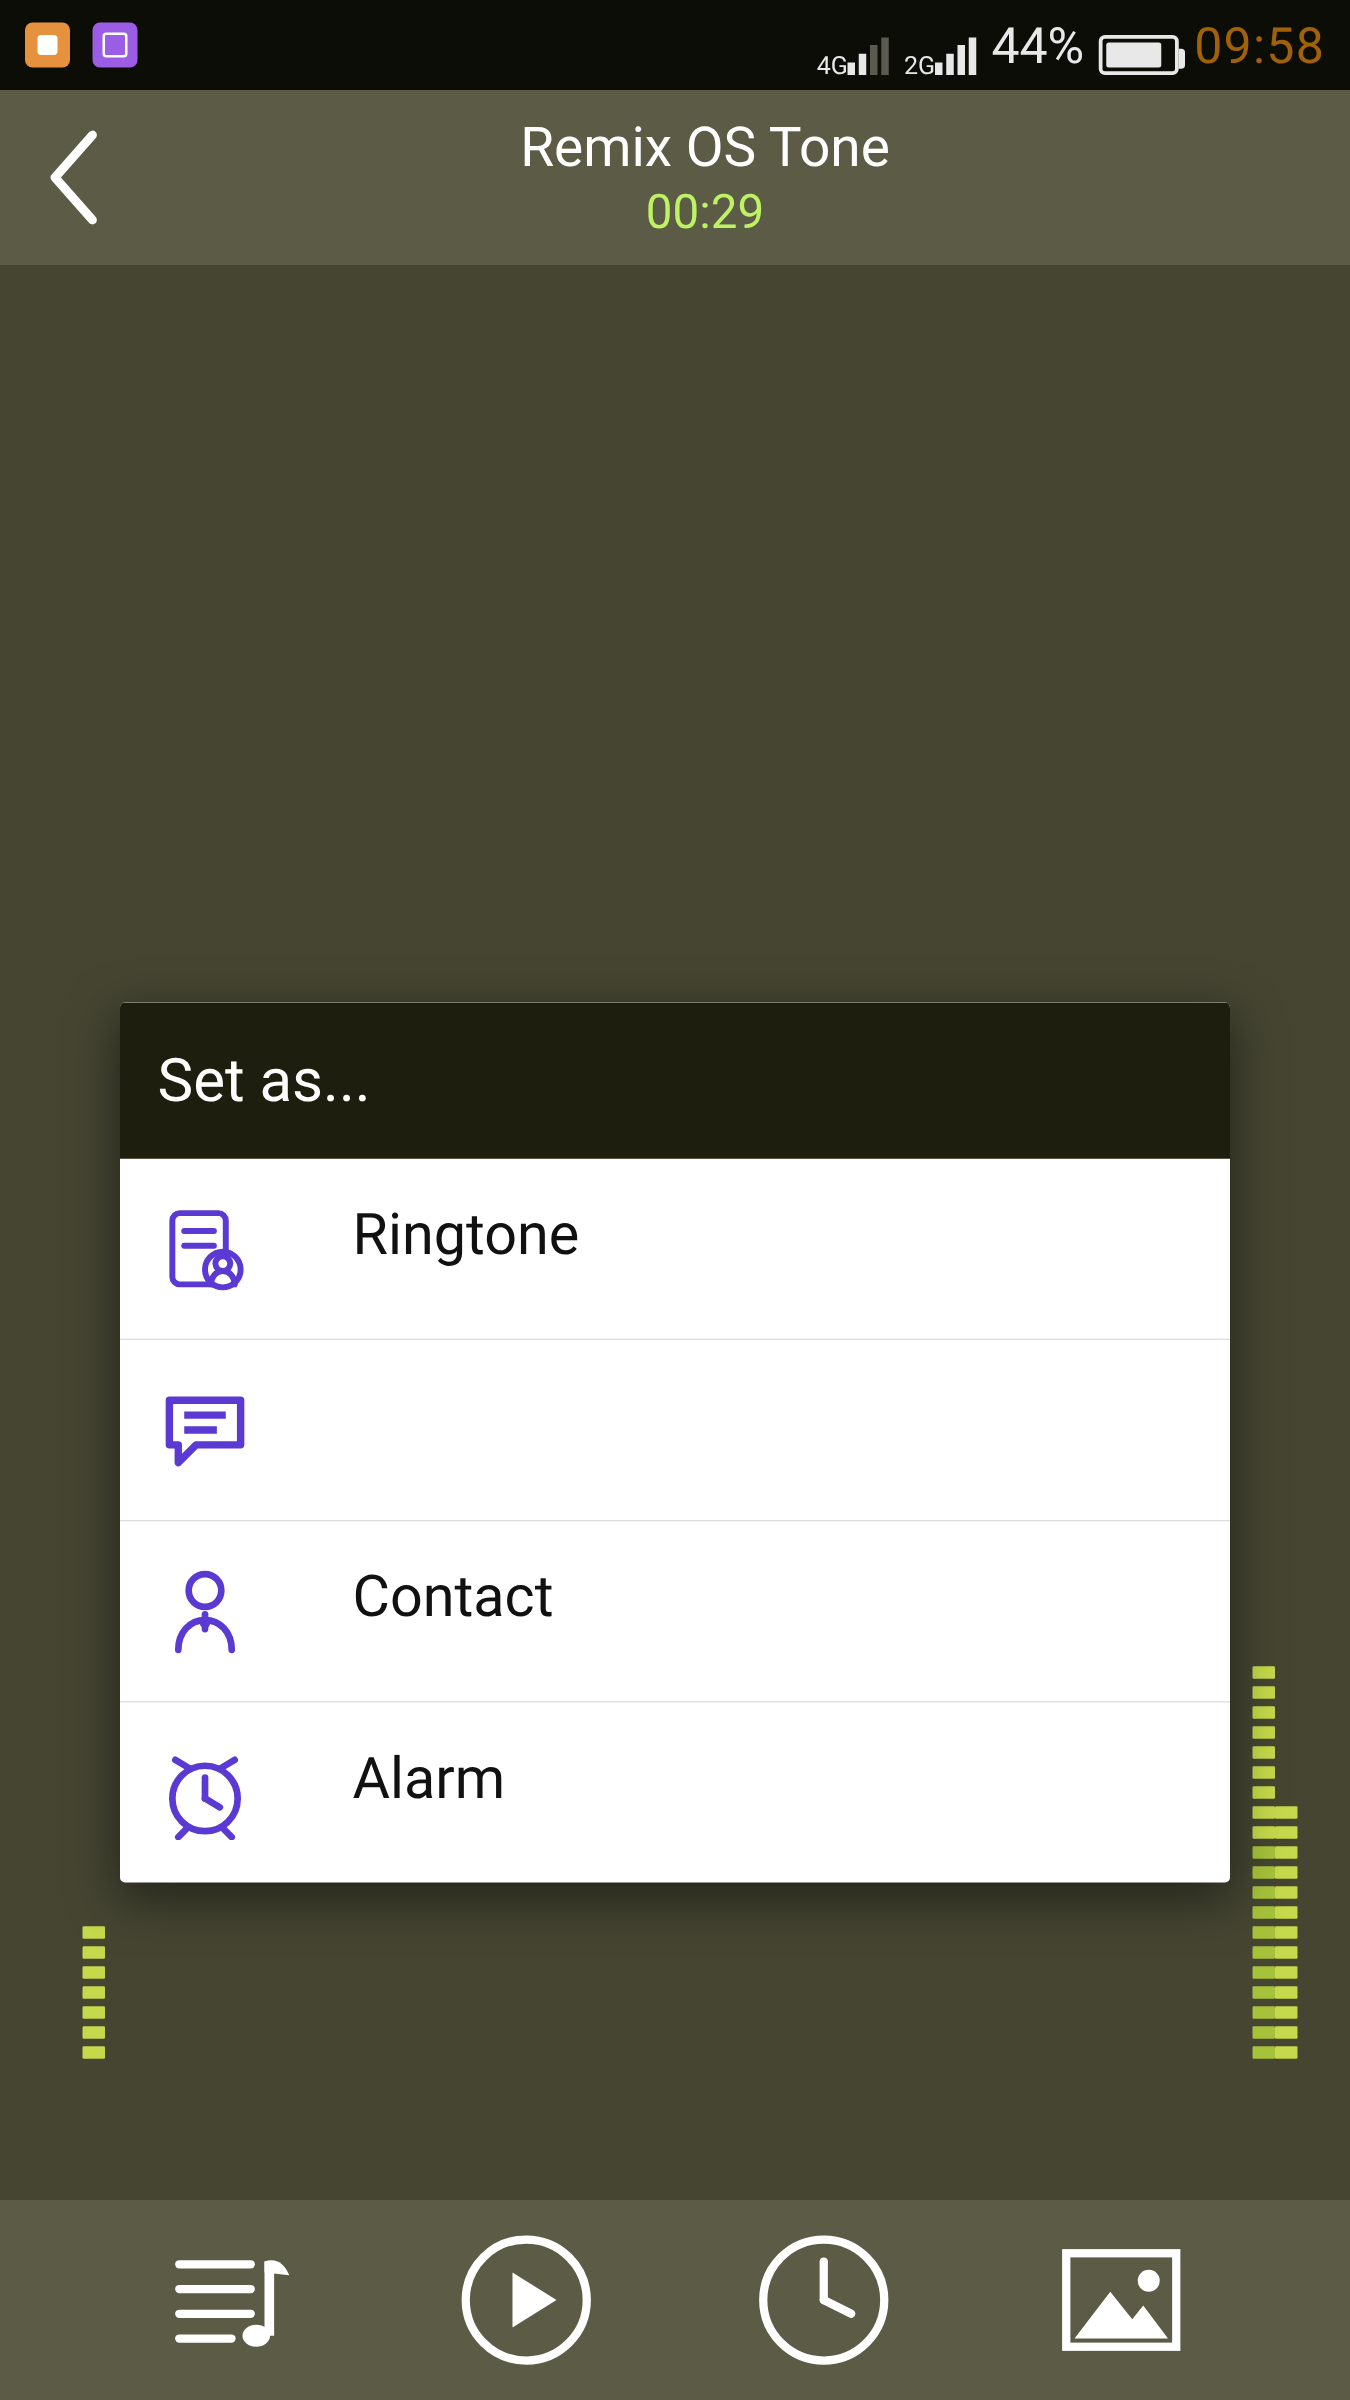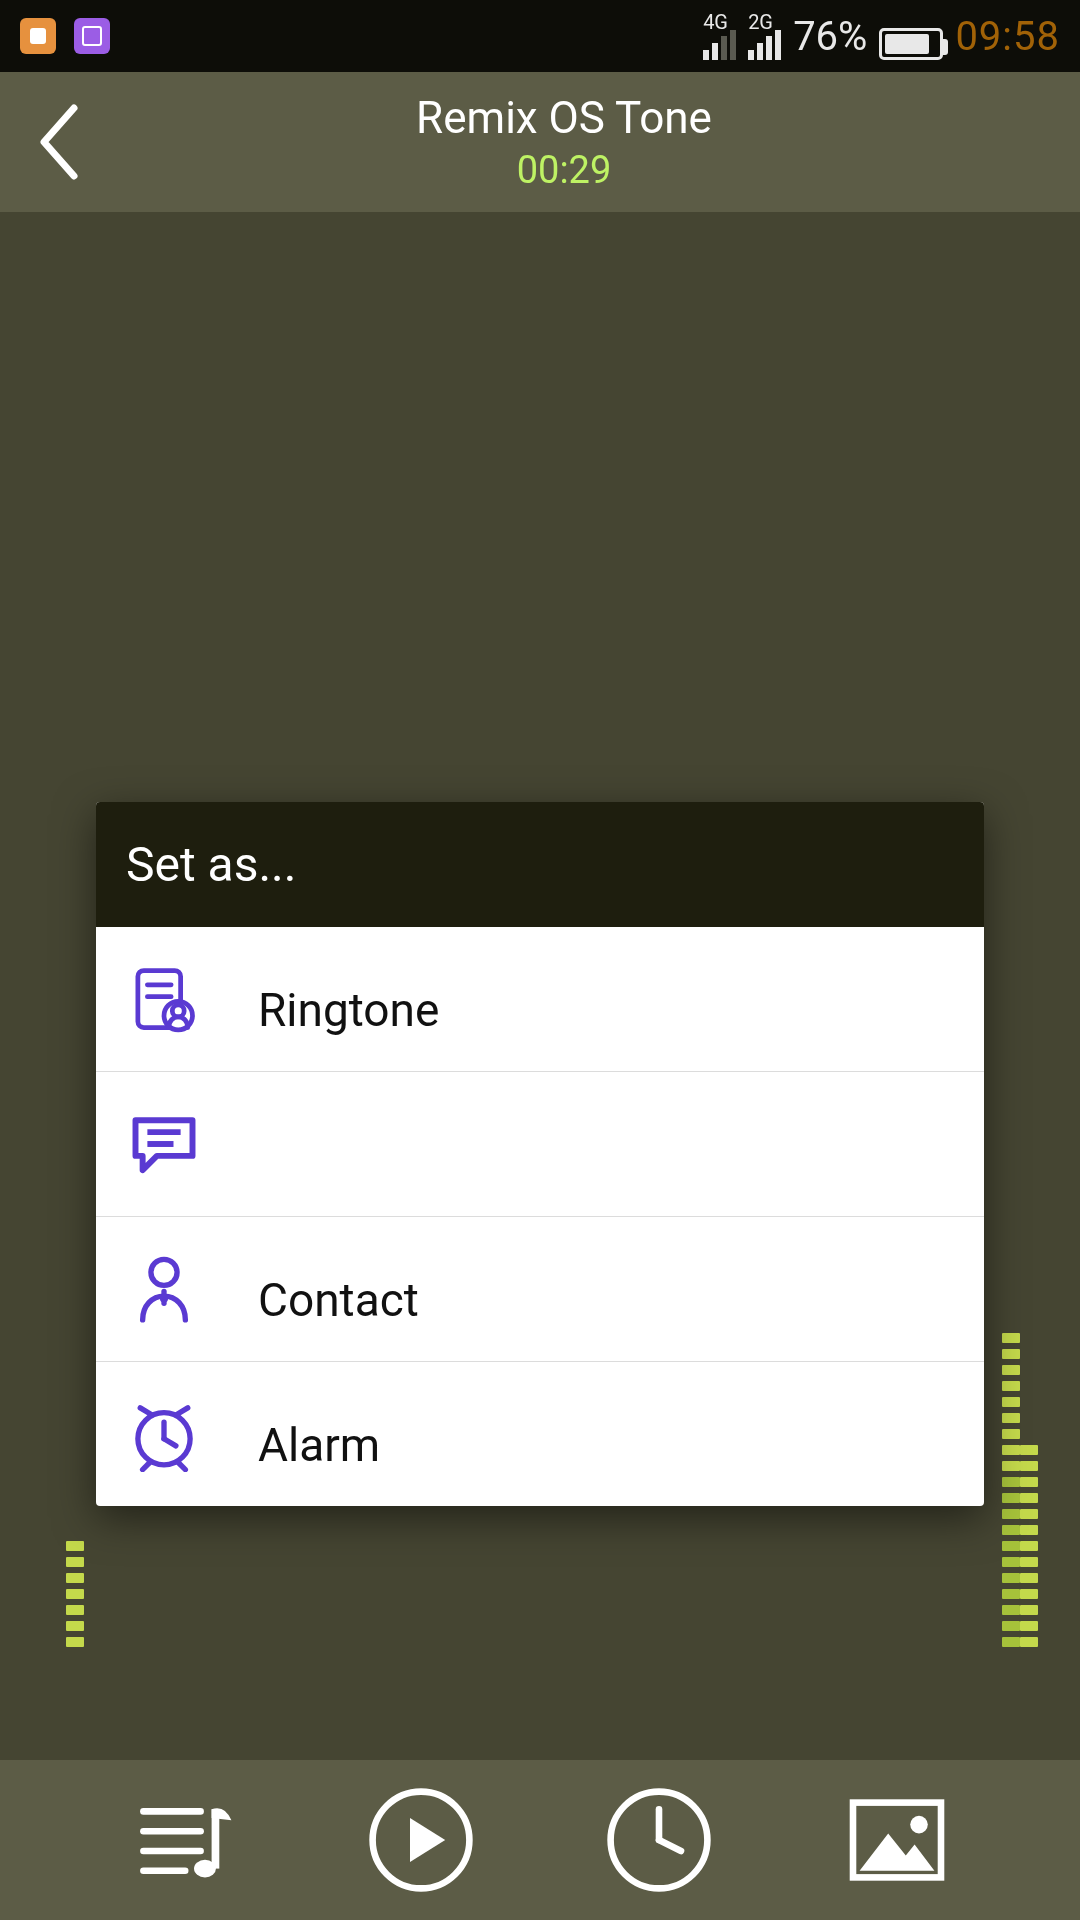--- a/index.html
+++ b/index.html
@@ -24,21 +24,21 @@
   }
   .status-left { display: flex; gap: 18px; }
   .notif-icon {
     width: 36px; height: 36px; border-radius: 6px;
   }
   .notif-icon.orange { background: #e6913e; display:flex;align-items:center;justify-content:center;}
   .notif-icon.orange::after{content:"";width:16px;height:16px;background:#fff;border-radius:3px;}
   .notif-icon.purple { background: #9b5de5; display:flex;align-items:center;justify-content:center;}
   .notif-icon.purple::after{content:"";width:16px;height:16px;border:2px solid #fff;border-radius:3px;}
   .status-right { margin-left: auto; display: flex; align-items: flex-end; gap: 12px; }
-  .signal-block { display:flex; flex-direction:column; align-items:flex-start; line-height:1; }
+  .signal-block { display:flex; align-items:flex-end; line-height:1; }
   .signal-small-txt { font-size: 20px; color:#e8e8e8; margin-bottom:-2px;}
   .signal-bars { display:flex; align-items:flex-end; gap:3px; height:30px; }
   .signal-bars span { width:6px; background:#e8e8e8; }
   .signal-bars .b1{height:10px;} .signal-bars .b2{height:17px;}
   .signal-bars .b3{height:24px;} .signal-bars .b4{height:30px;}
   .signal-bars.dim .b3, .signal-bars.dim .b4 { background:#5a5a50; }
   .battery-pct { font-size: 40px; font-weight:400; color:#e8e8e8; }
   .battery-ic {
     width: 64px; height: 32px; border: 3px solid #e8e8e8; border-radius: 5px;
     position: relative; display:flex; align-items:center; padding:3px;
@@ -91,21 +91,21 @@
   .dialog {
     position:absolute; left:96px; width:888px; top:590px;
     background:#fff; border-radius:4px; overflow:hidden;
     box-shadow: 0 12px 40px rgba(0,0,0,0.5);
   }
   .dialog-header {
     background:#1e1e0e; color:#fff; font-size:48px;
     padding: 34px 30px;
   }
   .dialog-item {
-    display:flex; align-items:flex-end; gap:56px;
+    display:flex; align-items:flex-start; gap:80px;
     padding: 34px 30px;
     border-bottom:1px solid #dcdcdc;
   }
   .dialog-item:last-child{border-bottom:none;}
   .dialog-item .ic { width:76px; height:76px; flex-shrink:0; display:flex;align-items:center;justify-content:center;}
   .dialog-item .ic svg { width:100%; height:100%; }
   .dialog-item .lbl { font-size:46px; color:#111; }
 
   
   .bottom-bar {
@@ -138,21 +138,21 @@
     </div>
     <div class="signal-block">
       <div class="signal-small-txt">2G</div>
       <div class="signal-bars">
         <span class="b1"></span>
           <span class="b2"></span>
           <span class="b3"></span>
           <span class="b4"></span>
       </div>
     </div>
-    <div class="battery-pct">76%</div>
+    <div class="battery-pct">44%</div>
     <div class="battery-ic">
         <div class="battery-fill"></div>
       </div>
     <div class="clock-txt">09:58</div>
   </div>
 </div>
 
 <div class="app-header">
   <div class="back-chevron">
     <svg viewBox="0 0 50 80">

